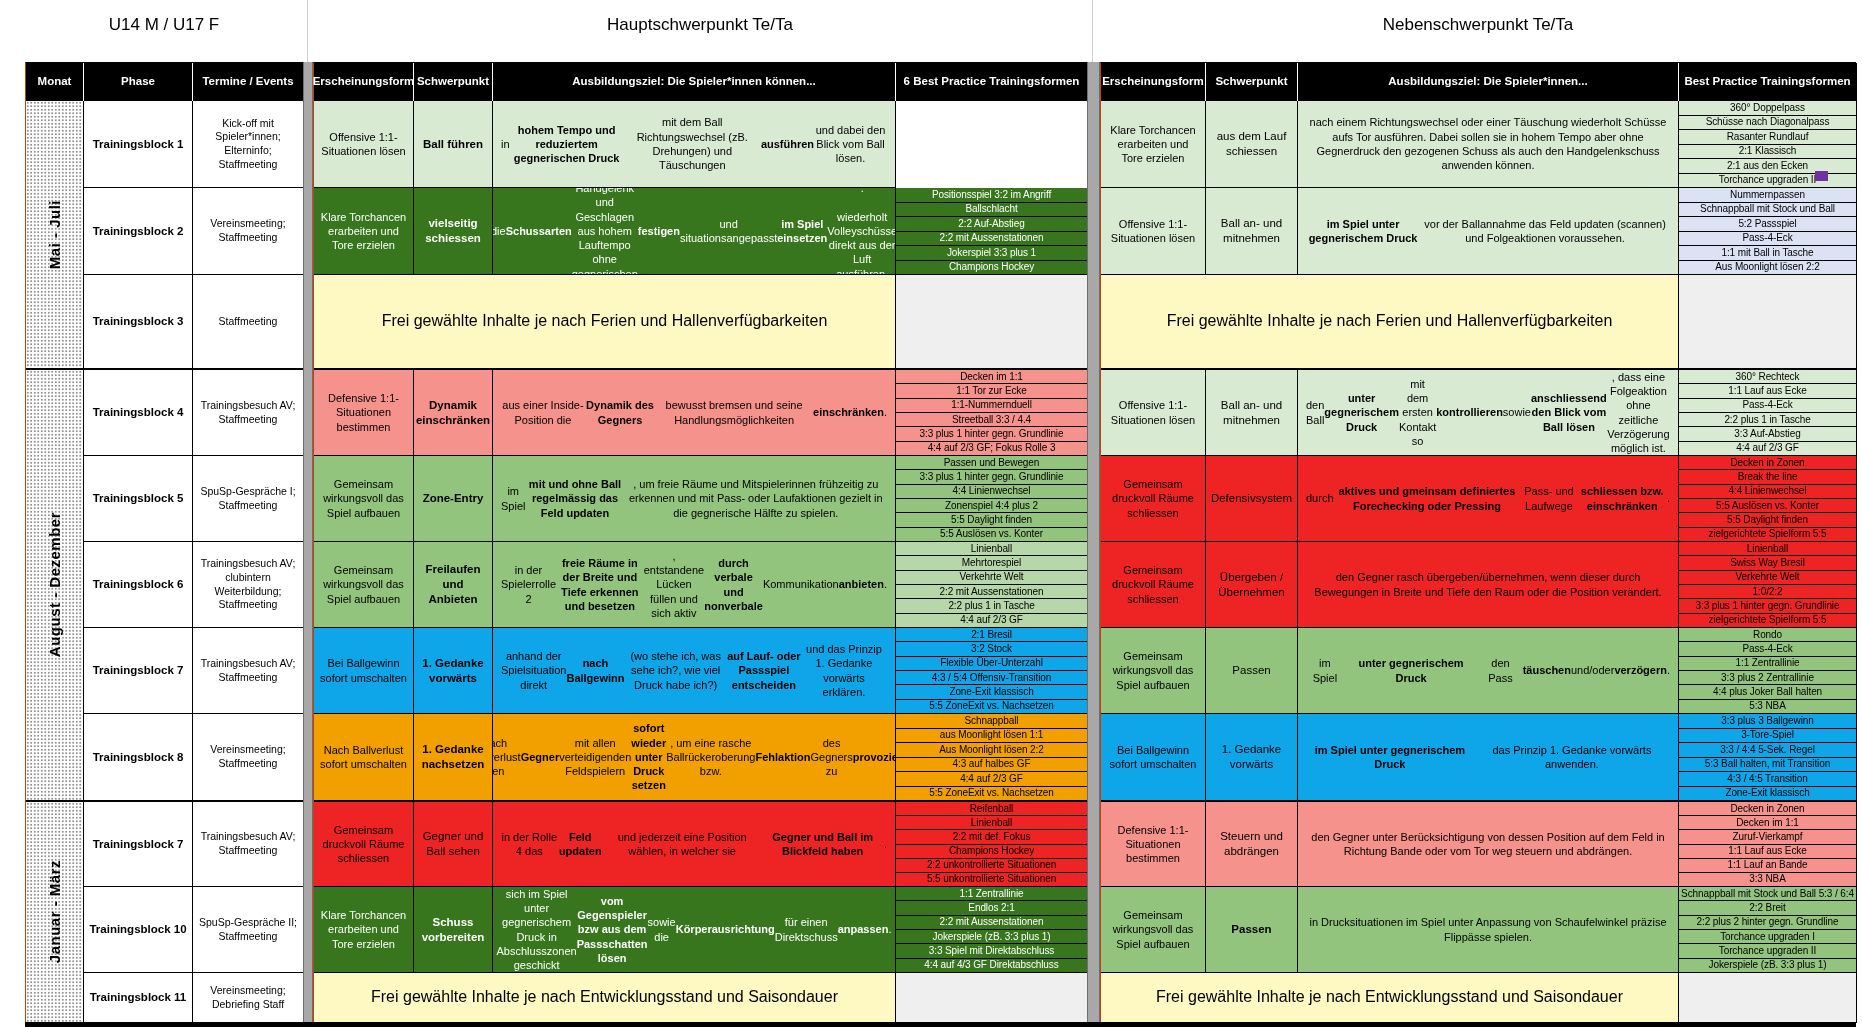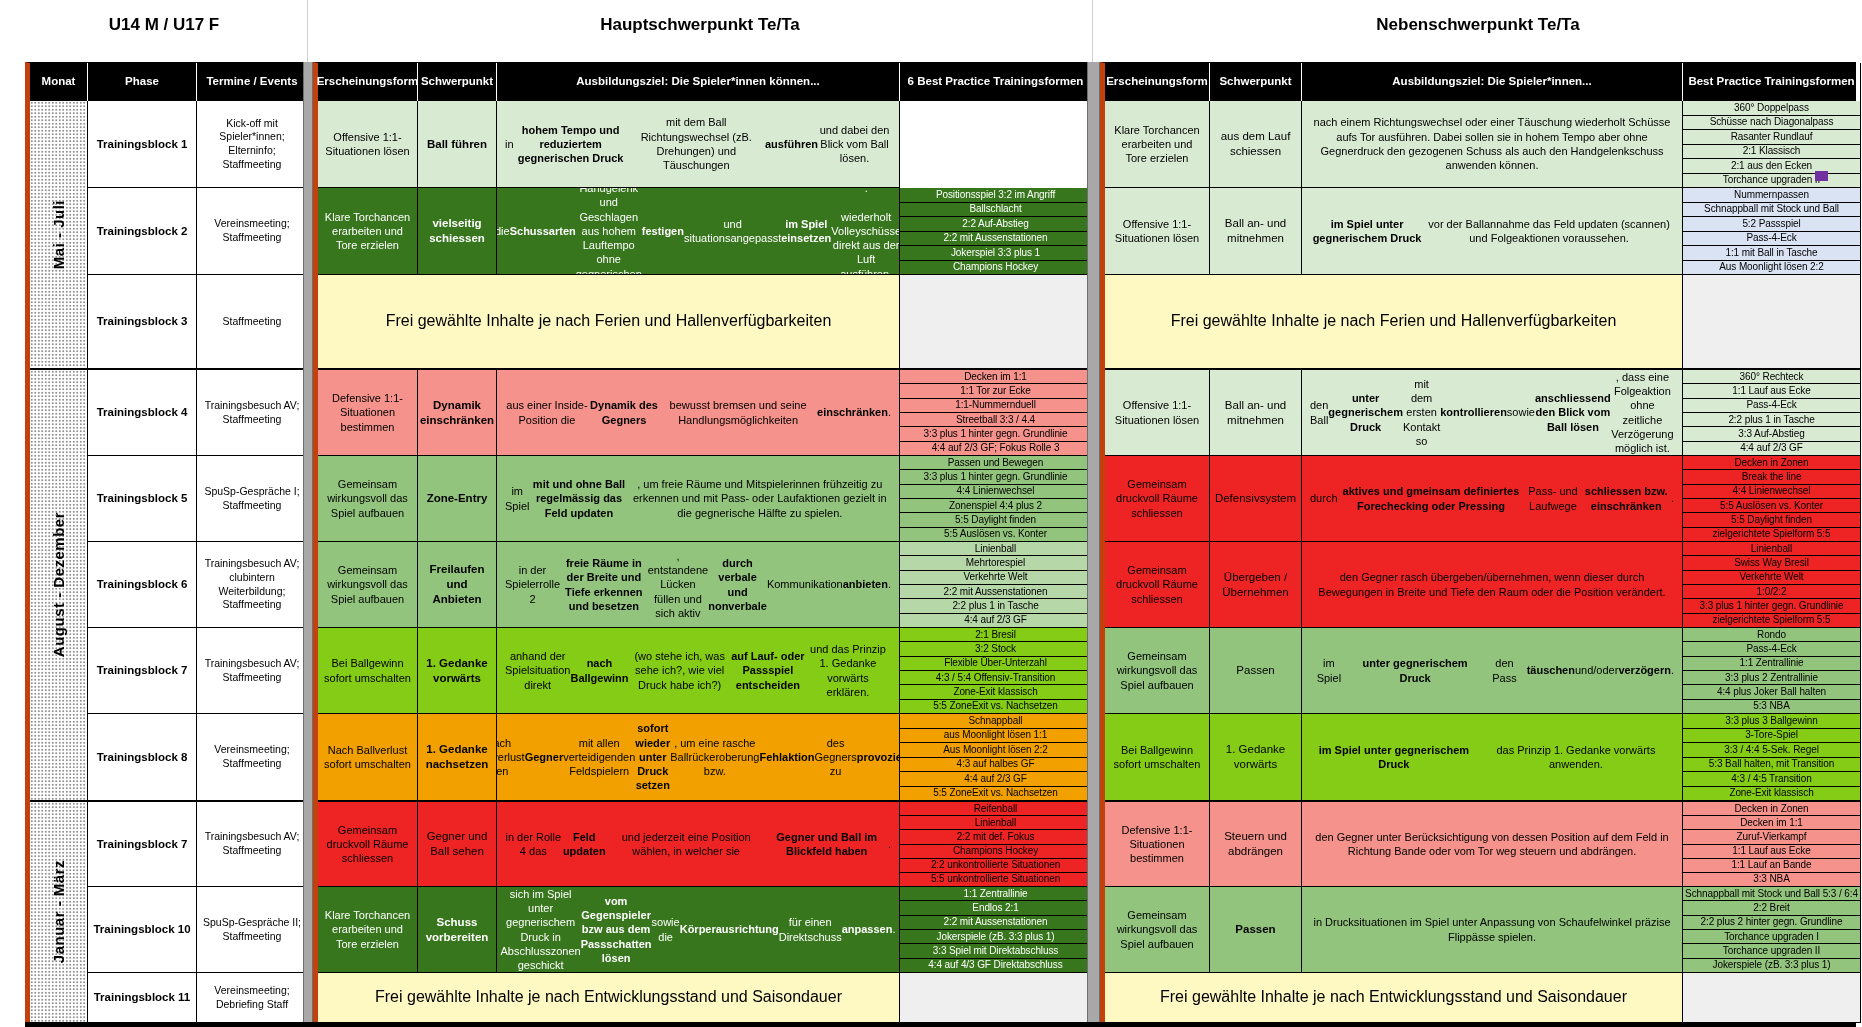--- a/index.html
+++ b/index.html
@@ -1,26 +1,26 @@
 <!DOCTYPE html>
 <html><head>
 <meta charset="utf-8">
 <style>
   *{box-sizing:border-box;margin:0;padding:0}
   html,body{background:#fff}
   body{font-family:"Liberation Sans",sans-serif;color:#000}
   #app{position:relative;width:1862px;height:1027px;background:#fff;overflow:hidden}
 
   .title{position:absolute;top:0;height:50px;display:flex;align-items:center;justify-content:center;
-         font-weight:bold;font-size:17px}
+         font-weight:normal;font-size:17px}
   .tline{position:absolute;top:0;height:62px;width:1px;background:#cfcfcf}
 
   .divider{position:absolute;top:62px;height:965px;background:#a8a8a8;border-left:1px solid #6e6e6e;border-right:1px solid #6e6e6e}
 
-  .section{position:absolute;top:62px;border-top:1px solid #000;border-left:5px solid #c2410c}
+  .section{position:absolute;top:62px;border-top:1px solid #000;border-left:1px solid #c2410c}
   .hrow{display:flex;height:38px;background:#000}
   .hcell{flex:0 0 auto;color:#fff;font-weight:bold;font-size:11.5px;display:flex;align-items:center;justify-content:center;
          text-align:center;border-right:1px solid #fff;padding:0 3px;line-height:1.15}
   .hcell.last{border-right:1px solid #000}
 
   .row{display:flex}
   .cell{flex:0 0 auto;border-right:1px solid #000;border-bottom:1px solid #000;display:flex;align-items:center;
         justify-content:center;text-align:center;font-size:11px;line-height:1.3;padding:2px 5px;overflow:hidden}
   .gs > .cell, .monat.gs{border-top:1px solid #000}
 
@@ -51,21 +51,21 @@
   .rh-87{height:87px}.rh-94{height:94px}.rh-86{height:86px}.rh-50{height:50px}
   .rh-268{height:268px}.rh-432{height:432px}.rh-222{height:222px}
 
   
   .lg{background:#d9ead3}
   .dg{background:#38761d;color:#fff}
   .mg{background:#93c47d}
   .sg{background:#b6d7a8}
   .pk{background:#f4928b}
   .rd{background:#ee2424}
-  .bl{background:#84cc16}
+  .bl{background:#0ea5e9}
   .og{background:#f2a000}
   .lb{background:#dae3f3}
   .fr{background:#efefef}
 
   .bottom-bar{position:absolute;left:25px;top:1022px;width:1831px;height:5px;background:#000}
   .purple-marker{position:absolute;left:1815px;top:171px;width:13px;height:10px;background:#7030a0}
 </style>
 </head>
 <body>
 

